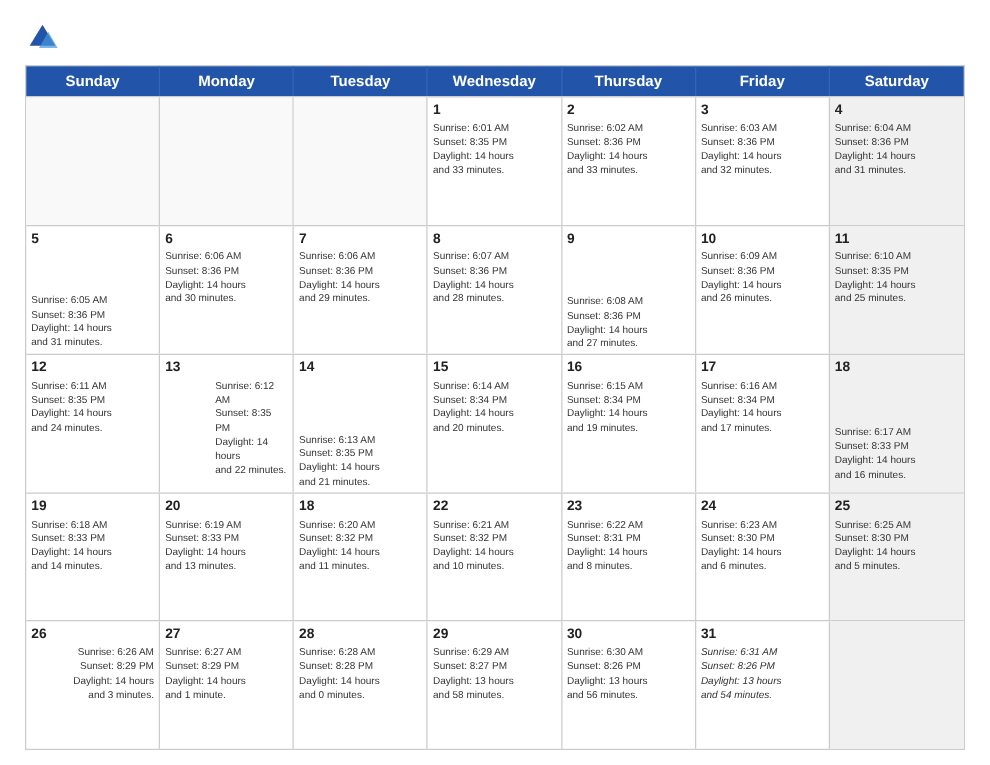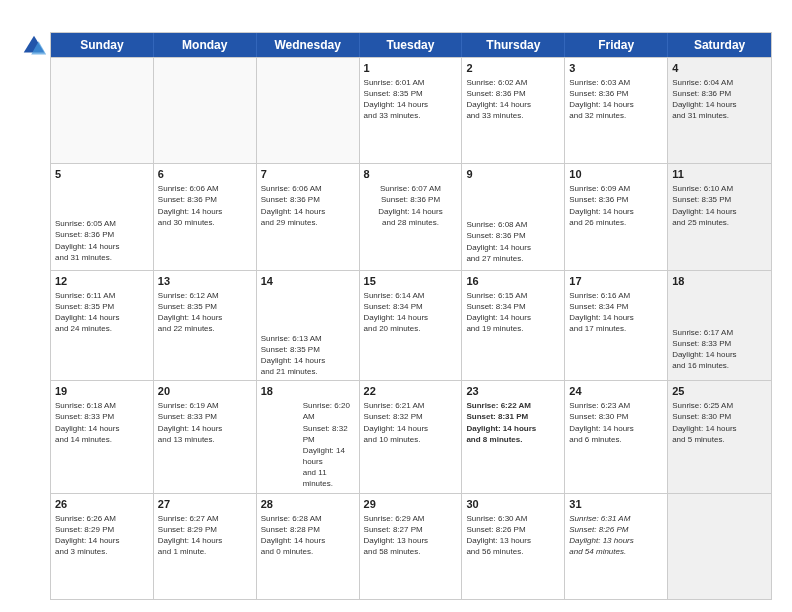--- a/index.html
+++ b/index.html
@@ -6,23 +6,23 @@
     body {
       font-family: Arial, sans-serif;
       background: #fff;
       width: 792px;
       height: 612px;
       overflow: hidden;
     }
     .page {
       width: 792px;
       height: 612px;
-      padding: 32px 20px 12px 20px;
-      display: flex;
-      flex-direction: row;
+      padding: 16px 20px 12px 20px;
+      display: flex;
+      flex-direction: column;
     }
     .header {
       display: flex;
       align-items: flex-start;
       justify-content: space-between;
       margin-bottom: 8px;
     }
     .logo {
       display: flex;
       align-items: center;
@@ -129,22 +129,22 @@
     <div class="title-block">
       <h1></h1>
       <h2></h2>
     </div>
   </div>
 
   <div class="calendar">
     <div class="cal-header-row">
     <div class="cal-header-cell">Sunday</div>
         <div class="cal-header-cell">Monday</div>
+        <div class="cal-header-cell">Tuesday</div>
         <div class="cal-header-cell">Wednesday</div>
-        <div class="cal-header-cell">Tuesday</div>
         <div class="cal-header-cell">Thursday</div>
         <div class="cal-header-cell">Friday</div>
         <div class="cal-header-cell">Saturday</div>
       </div>
     <div class="cal-body">
     <div class="cal-row">
           <div class="cal-cell empty"></div>
           <div class="cal-cell empty"></div>
           <div class="cal-cell empty"></div>
           <div class="cal-cell">
@@ -193,21 +193,21 @@
           </div>
           <div class="cal-cell">
             <span class="day-num">7</span>
             <div class="day-info" style="white-space: pre-line;">Sunrise: 6:06 AM
 Sunset: 8:36 PM
 Daylight: 14 hours
 and 29 minutes.</div>
           </div>
           <div class="cal-cell">
             <span class="day-num">8</span>
-            <div class="day-info" style="white-space: pre-line; text-align: center;">Sunrise: 6:07 AM
+            <div class="day-info" style="white-space: pre-line;">Sunrise: 6:07 AM
 Sunset: 8:36 PM
 Daylight: 14 hours
 and 28 minutes.</div>
           </div>
           <div class="cal-cell">
             <span class="day-num">9</span>
             <div class="day-info" style="white-space: pre-line; margin-top: 37px;">Sunrise: 6:08 AM
 Sunset: 8:36 PM
 Daylight: 14 hours
 and 27 minutes.</div>
@@ -230,21 +230,21 @@
         <div class="cal-row">
           <div class="cal-cell">
             <span class="day-num">12</span>
             <div class="day-info" style="white-space: pre-line;">Sunrise: 6:11 AM
 Sunset: 8:35 PM
 Daylight: 14 hours
 and 24 minutes.</div>
           </div>
           <div class="cal-cell">
             <span class="day-num">13</span>
-            <div class="day-info" style="white-space: pre-line;">Sunrise: 6:12 AM
+            <div class="day-info" style="white-space: pre-line; margin-left: 40px;">Sunrise: 6:12 AM
 Sunset: 8:35 PM
 Daylight: 14 hours
 and 22 minutes.</div>
           </div>
           <div class="cal-cell">
             <span class="day-num">14</span>
             <div class="day-info" style="white-space: pre-line; margin-top: 44px;">Sunrise: 6:13 AM
 Sunset: 8:35 PM
 Daylight: 14 hours
 and 21 minutes.</div>
@@ -288,35 +288,35 @@
           </div>
           <div class="cal-cell">
             <span class="day-num">20</span>
             <div class="day-info" style="white-space: pre-line;">Sunrise: 6:19 AM
 Sunset: 8:33 PM
 Daylight: 14 hours
 and 13 minutes.</div>
           </div>
           <div class="cal-cell">
             <span class="day-num">18</span>
-            <div class="day-info" style="white-space: pre-line; margin-left: 42px;">Sunrise: 6:20 AM
+            <div class="day-info" style="white-space: pre-line;">Sunrise: 6:20 AM
 Sunset: 8:32 PM
 Daylight: 14 hours
 and 11 minutes.</div>
           </div>
           <div class="cal-cell">
             <span class="day-num">22</span>
             <div class="day-info" style="white-space: pre-line;">Sunrise: 6:21 AM
 Sunset: 8:32 PM
 Daylight: 14 hours
 and 10 minutes.</div>
           </div>
           <div class="cal-cell">
             <span class="day-num">23</span>
-            <div class="day-info" style="white-space: pre-line; font-weight: bold;">Sunrise: 6:22 AM
+            <div class="day-info" style="white-space: pre-line;">Sunrise: 6:22 AM
 Sunset: 8:31 PM
 Daylight: 14 hours
 and 8 minutes.</div>
           </div>
           <div class="cal-cell">
             <span class="day-num">24</span>
             <div class="day-info" style="white-space: pre-line;">Sunrise: 6:23 AM
 Sunset: 8:30 PM
 Daylight: 14 hours
 and 6 minutes.</div>
@@ -325,21 +325,21 @@
             <span class="day-num">25</span>
             <div class="day-info" style="white-space: pre-line;">Sunrise: 6:25 AM
 Sunset: 8:30 PM
 Daylight: 14 hours
 and 5 minutes.</div>
           </div>
         </div>
         <div class="cal-row">
           <div class="cal-cell">
             <span class="day-num">26</span>
-            <div class="day-info" style="white-space: pre-line;">Sunrise: 6:26 AM
+            <div class="day-info" style="white-space: pre-line; text-align: right;">Sunrise: 6:26 AM
 Sunset: 8:29 PM
 Daylight: 14 hours
 and 3 minutes.</div>
           </div>
           <div class="cal-cell">
             <span class="day-num">27</span>
             <div class="day-info" style="white-space: pre-line;">Sunrise: 6:27 AM
 Sunset: 8:29 PM
 Daylight: 14 hours
 and 1 minute.</div>

